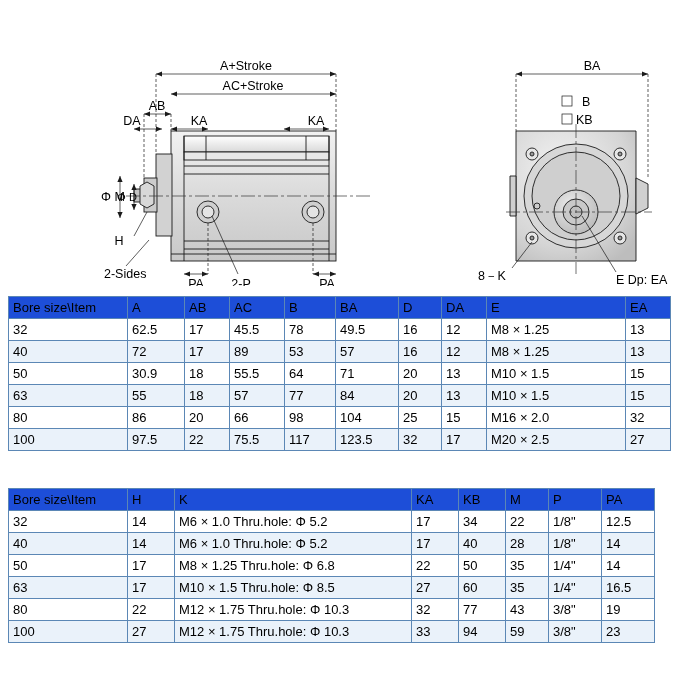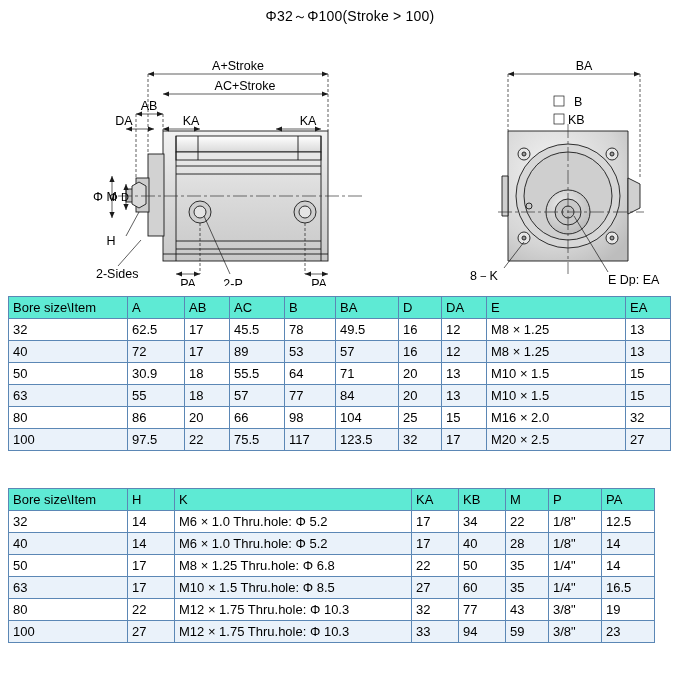--- a/index.html
+++ b/index.html
@@ -29,21 +29,21 @@
     width: 700px;
     text-align: center;
     font-size: 14px;
     letter-spacing: 0.2px;
   }
 
   
   .drawing {
     position: absolute;
     top: 26px;
-    left: 8px;
+    left: 16px;
     width: 648px;
     height: 260px;
   }
   .drawing svg { display: block; }
 
   
   .tbl {
     position: absolute;
     border-collapse: collapse;
     font-size: 13px;
@@ -52,35 +52,34 @@
     border: 1px solid #5b87b5;
     padding: 1px 4px;
     text-align: left;
     height: 19px;
     line-height: 17px;
     white-space: nowrap;
     font-weight: normal;
     background: #ffffff;
   }
   .tbl thead th {
-    background: #5eead4;
+    background: #1d4ed8;
     font-weight: normal;
   }
   .tbl tbody tr:nth-child(even) td {
     background: #eaf2fa;
   }
   #table1 { top: 296px; left: 8px; }
   #table2 { top: 488px; left: 8px; }
 </style>
 </head>
 <body>
 
 <div class="page">
 
-  <div class="main-title">Φ32～Φ100(Stroke &gt; 100)</div>
 
   <div class="drawing">
     <svg width="700" height="260" viewBox="0 0 700 260" xmlns="http://www.w3.org/2000/svg">
       <defs>
         <linearGradient id="bodyGrad" x1="0" y1="0" x2="0" y2="1">
           <stop offset="0" stop-color="#f2f2f2"></stop>
           <stop offset="0.45" stop-color="#dcdcdc"></stop>
           <stop offset="1" stop-color="#c8c8c8"></stop>
         </linearGradient>
         <linearGradient id="railGrad" x1="0" y1="0" x2="0" y2="1">

